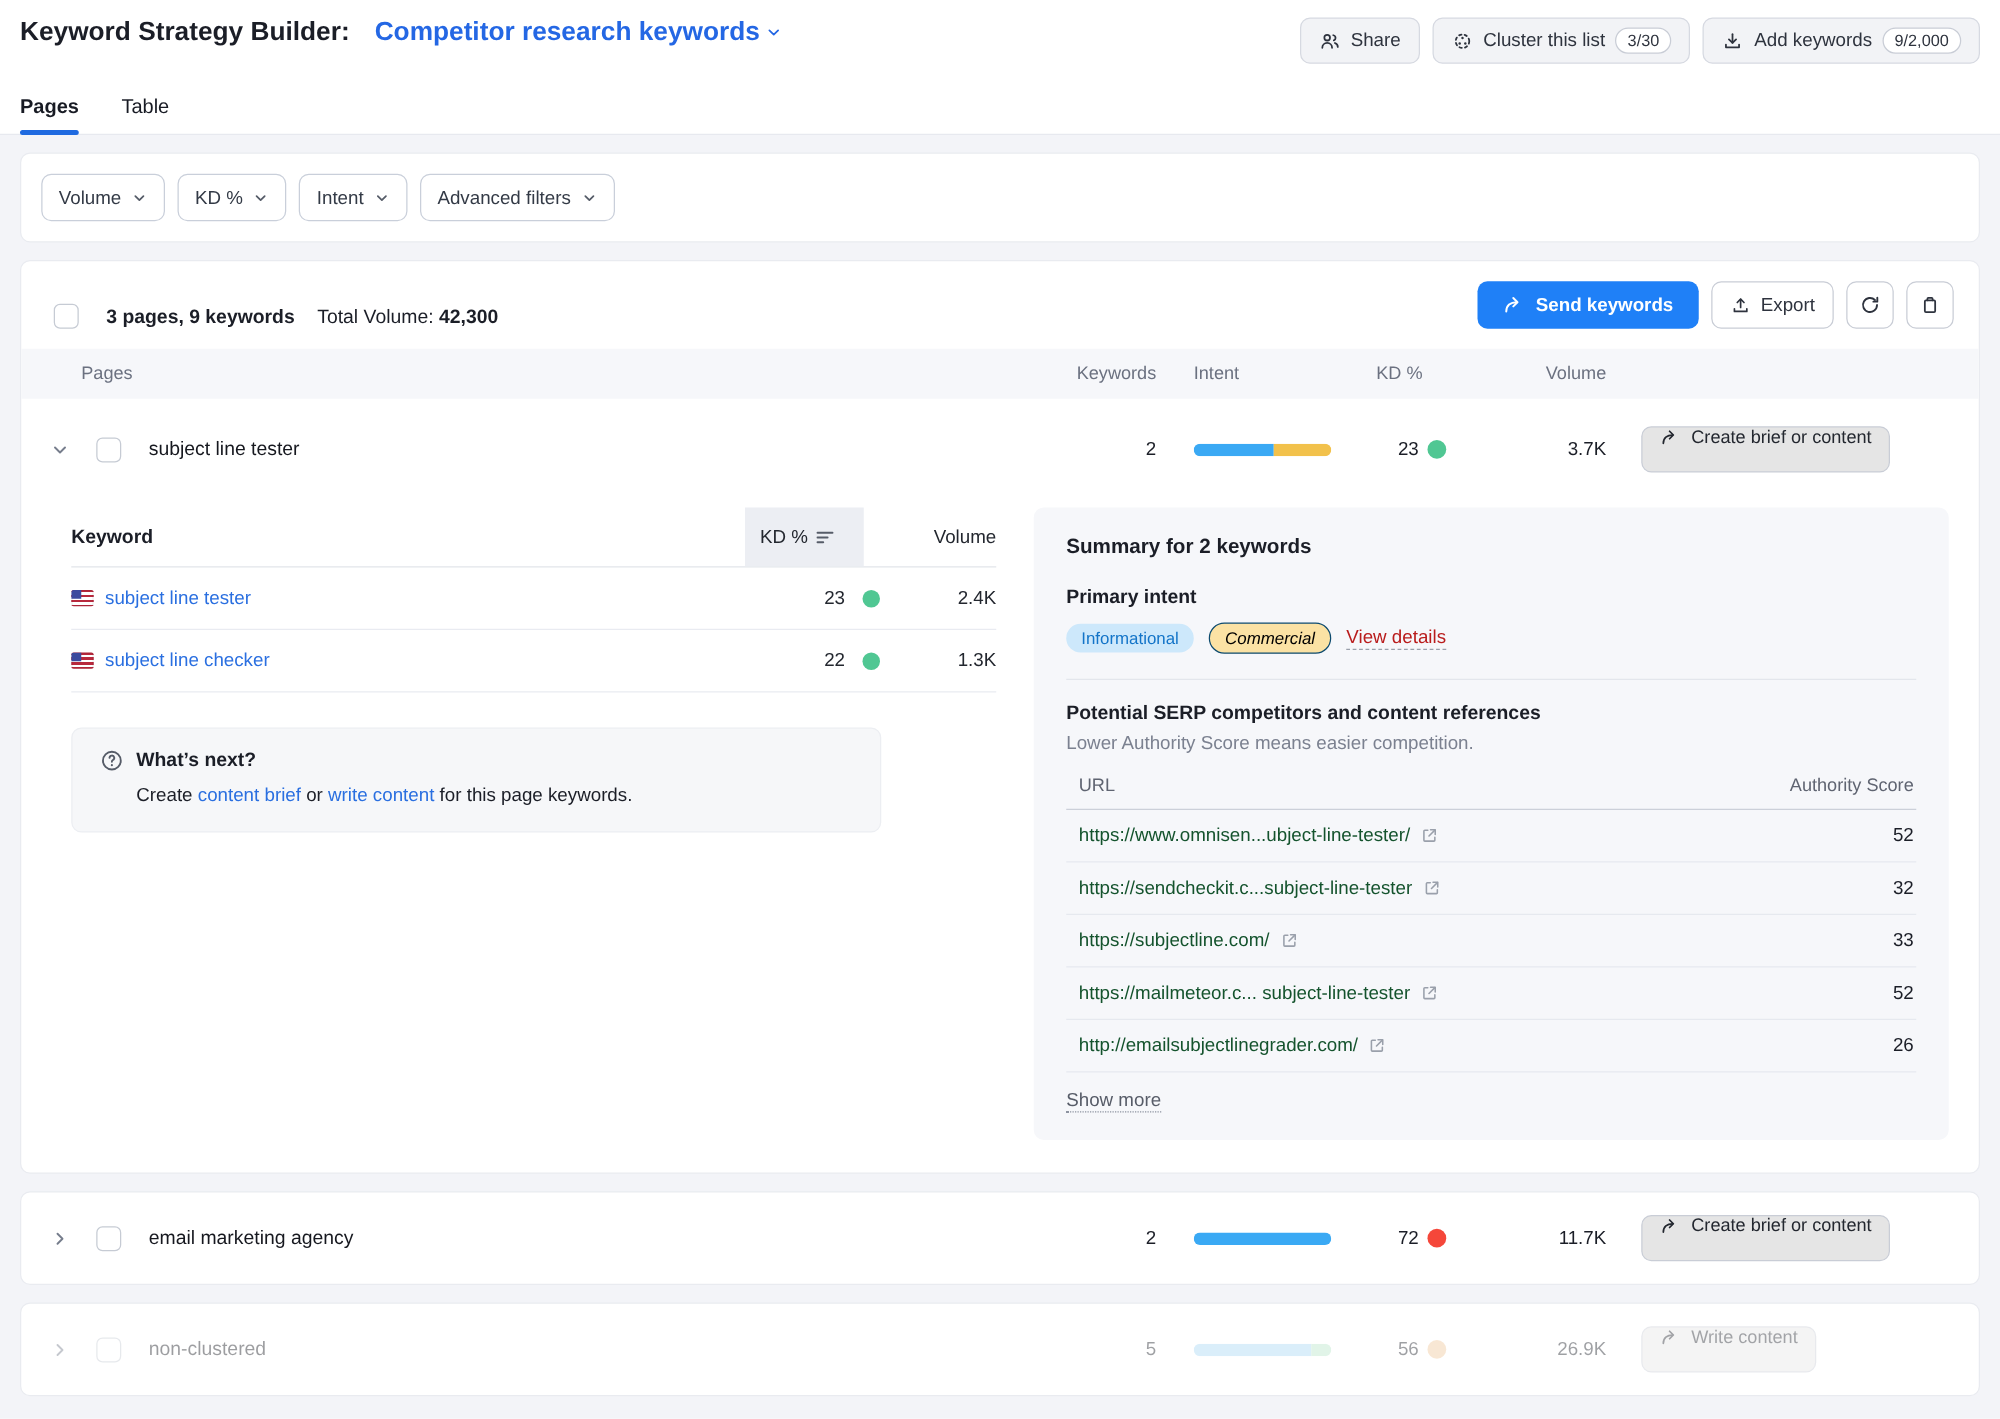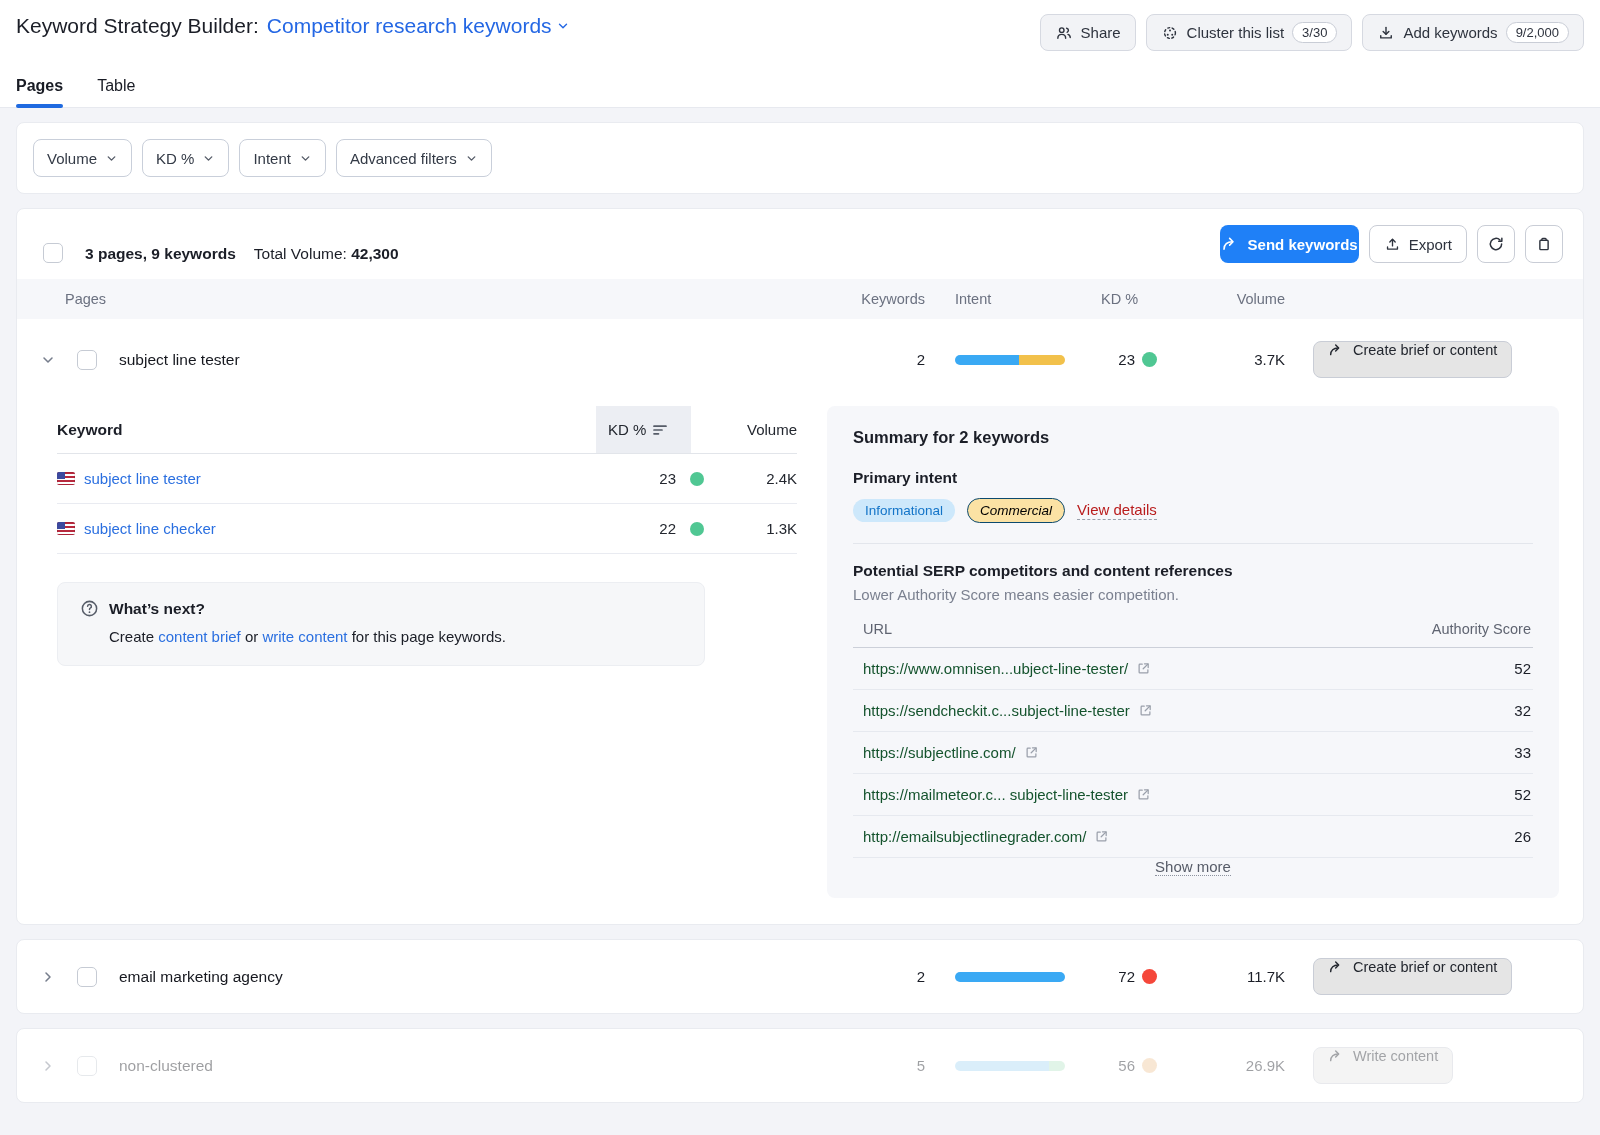--- a/index.html
+++ b/index.html
@@ -3,21 +3,21 @@
 <meta charset="utf-8">
 <style>
   * { margin:0; padding:0; box-sizing:border-box; }
   html,body { width:1600px; height:1135px; overflow:hidden; }
   body { font-family:"Liberation Sans", sans-serif; background:#f3f4f8; color:#1b1e27; font-size:15px; }
   svg { display:block; }
 
   
   .top { background:#fff; padding:14px 16px 0 16px; border-bottom:1px solid #e7e9ef; }
   .top-row1 { display:flex; justify-content:space-between; align-items:flex-start; }
-  .h1 { font-size:21px; font-weight:normal; display:flex; align-items:center; gap:8px; }
+  .h1 { font-size:21px; font-weight:bold; display:flex; align-items:center; gap:20px; }
   .h1 .list-name { color:#2467e4; cursor:pointer; display:flex; align-items:center; gap:4px; }
   .hdr-actions { display:flex; gap:10px; }
   .gbtn { display:flex; align-items:center; gap:8px; height:37px; padding:0 14px; background:#f2f3f6;
           border:1px solid #d6d9e1; border-radius:8px; font-size:15px; color:#2e333e; cursor:pointer; }
   .pill { background:#fff; border:1px solid #c9cdd6; border-radius:999px; padding:2px 9px; font-size:13px; color:#2e333e; }
   .meta-row { display:flex; gap:46px; margin-top:16px; font-size:15px; color:#181b24; }
   .meta-item { display:flex; align-items:center; gap:7px; }
   .flag { width:18px; height:13px; border-radius:2px; display:inline-block; position:relative; overflow:hidden;
           background:repeating-linear-gradient(#b8293d 0 2px, #fff 2px 4px); box-shadow:0 0 0 1px rgba(0,0,0,.08) inset; }
   .flag::after { content:""; position:absolute; left:0; top:0; width:45%; height:54%; background:#3c4a9e; }
@@ -38,21 +38,21 @@
           background:#fff; color:#333a46; font-size:15px; cursor:pointer; }
   .chev { color:#565c68; }
 
   .table-card { margin-top:14px; }
   .toolbar { display:flex; align-items:flex-end; padding:16px 20px 16px 26px; }
   .cb { width:20px; height:20px; border:1px solid #c6cbd4; border-radius:5px; background:#fff; cursor:pointer; flex:none; }
   .sel-label { font-weight:bold; margin-left:22px; font-size:15.5px; }
   .tv-label { margin-left:18px; color:#1b1e27; font-size:15.5px; }
   .tv-val { font-weight:bold; }
   .toolbar-right { margin-left:auto; display:flex; gap:10px; align-items:center; }
-  .btn-primary { display:flex; align-items:center; gap:9px; height:38px; padding:0 1px; border-radius:8px; border:none;
+  .btn-primary { display:flex; align-items:center; gap:9px; height:38px; padding:0 20px; border-radius:8px; border:none;
                  background:#1f80f7; color:#fff; font-size:15px; font-weight:bold; cursor:pointer; font-family:inherit; }
   .btn-sec { display:flex; align-items:center; gap:8px; height:38px; padding:0 14px; border-radius:8px;
              border:1px solid #c9cdd6; background:#fff; color:#2e333e; font-size:15px; cursor:pointer; font-family:inherit; }
   .icon-btn { width:38px; padding:0; justify-content:center; }
 
   
   .cols { display:flex; align-items:center; margin-left:auto; }
   .col-kw { width:80px; text-align:right; }
   .col-intent { width:110px; margin-left:30px; }
   .col-kd { width:86px; margin-left:34px; display:flex; align-items:center; }
@@ -101,21 +101,21 @@
   .badge.comm { background:#fbe2a4; color:#000000; border:1px solid #0c4a6e;font-style:italic; }
   .view-details { color:#b91c1c; border-bottom:1px dashed #9aa0ab; cursor:pointer; padding-bottom:1px; font-size:15px; }
   .sum-divider { border-top:1px solid #e3e6ec; margin:20px 0 18px 0; }
   .serp-title { font-weight:bold; font-size:15.5px; }
   .serp-sub { color:#7b8190; margin-top:6px; font-size:15px; }
   .url-head { display:flex; justify-content:space-between; color:#5f6471; font-size:14.5px; margin-top:18px; padding:0 2px 10px 10px; border-bottom:1px solid #ccd0d9; }
   .url-row { display:flex; justify-content:space-between; align-items:center; border-bottom:1px solid #e6e9ef; padding:12px 2px 12px 10px; }
   .url-txt { color:#14532d; font-size:15px; display:flex; align-items:center; gap:8px; cursor:pointer; }
   .ext { color:#9aa0ab; }
   .score { color:#1b1e27; font-size:15px; }
-  .show-more-wrap { text-align:center; }
+  .show-more-wrap { text-align:left; margin-top:14px; }
   .show-more { display:inline-block; color:#575c68; border-bottom:1px dotted #8d93a0; cursor:pointer; font-size:15px; }
 
   .row-card { margin-top:14px; }
   .row-card .prow { padding:18px 20px; }
   .faded { opacity:.42; }
 </style>
 </head>
 <body>
 
 <div class="top">

